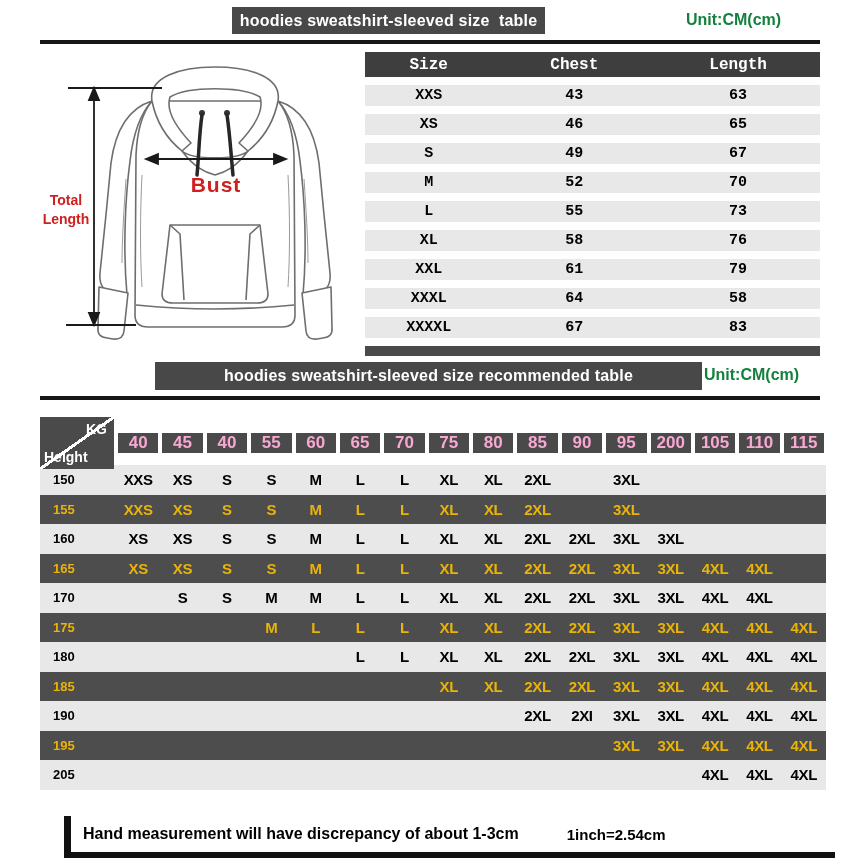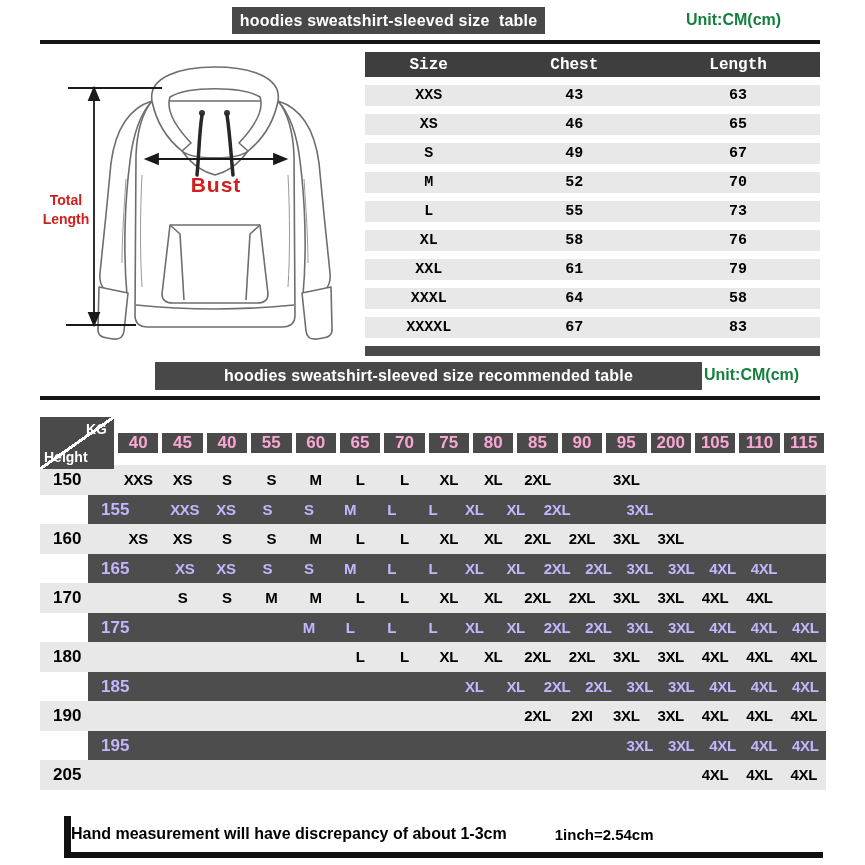--- a/index.html
+++ b/index.html
@@ -44,29 +44,29 @@
   .corner{
     position:relative;margin-right:2px;
     background:linear-gradient(to bottom right,
       #4a4a4a calc(50% - 1.5px), #ffffff calc(50% - 1.5px),
       #ffffff calc(50% + 1.5px), #4a4a4a calc(50% + 1.5px));
   }
   .corner .kg{position:absolute;top:4px;right:7px;color:#fff;font-size:14px;padding-left:16px;}
   .corner .hgt{position:absolute;bottom:4px;left:4px;color:#fff;font-size:14px;}
   .m-data{height:29.5px;}
   .m-data.light{background:#e8e8e8;color:#000;}
-  .m-data.dark{background:#4d4d4d;color:#c4b5fd;margin-left:48px;}
-  .m-data .hcell{text-align:left;padding-left:13px;font-size:17px;line-height:1;}
+  .m-data.dark{background:#4d4d4d;color:#eab308;}
+  .m-data .hcell{text-align:left;padding-left:13px;font-size:13px;line-height:1;}
   .m-data .cell{text-align:center;font-size:15px;letter-spacing:-.3px;line-height:1;}
 
   
   #footer{
     position:absolute;left:64px;top:816px;width:752px;height:36px;
     border-left:7px solid #111;border-bottom:6px solid #111;
-    display:flex;align-items:center;gap:48px;padding-left:0;
+    display:flex;align-items:center;gap:48px;padding-left:12px;
   }
   #footer .note{font-size:16px;}
   #footer .conv{font-size:15px;}
 </style>
 </head>
 <body>
 
 <div id="bar1" class="title-bar">hoodies sweatshirt-sleeved size  table</div>
 <div id="unit1" class="unit">Unit:CM(cm)</div>
 <div id="rule1" class="rule"></div>

